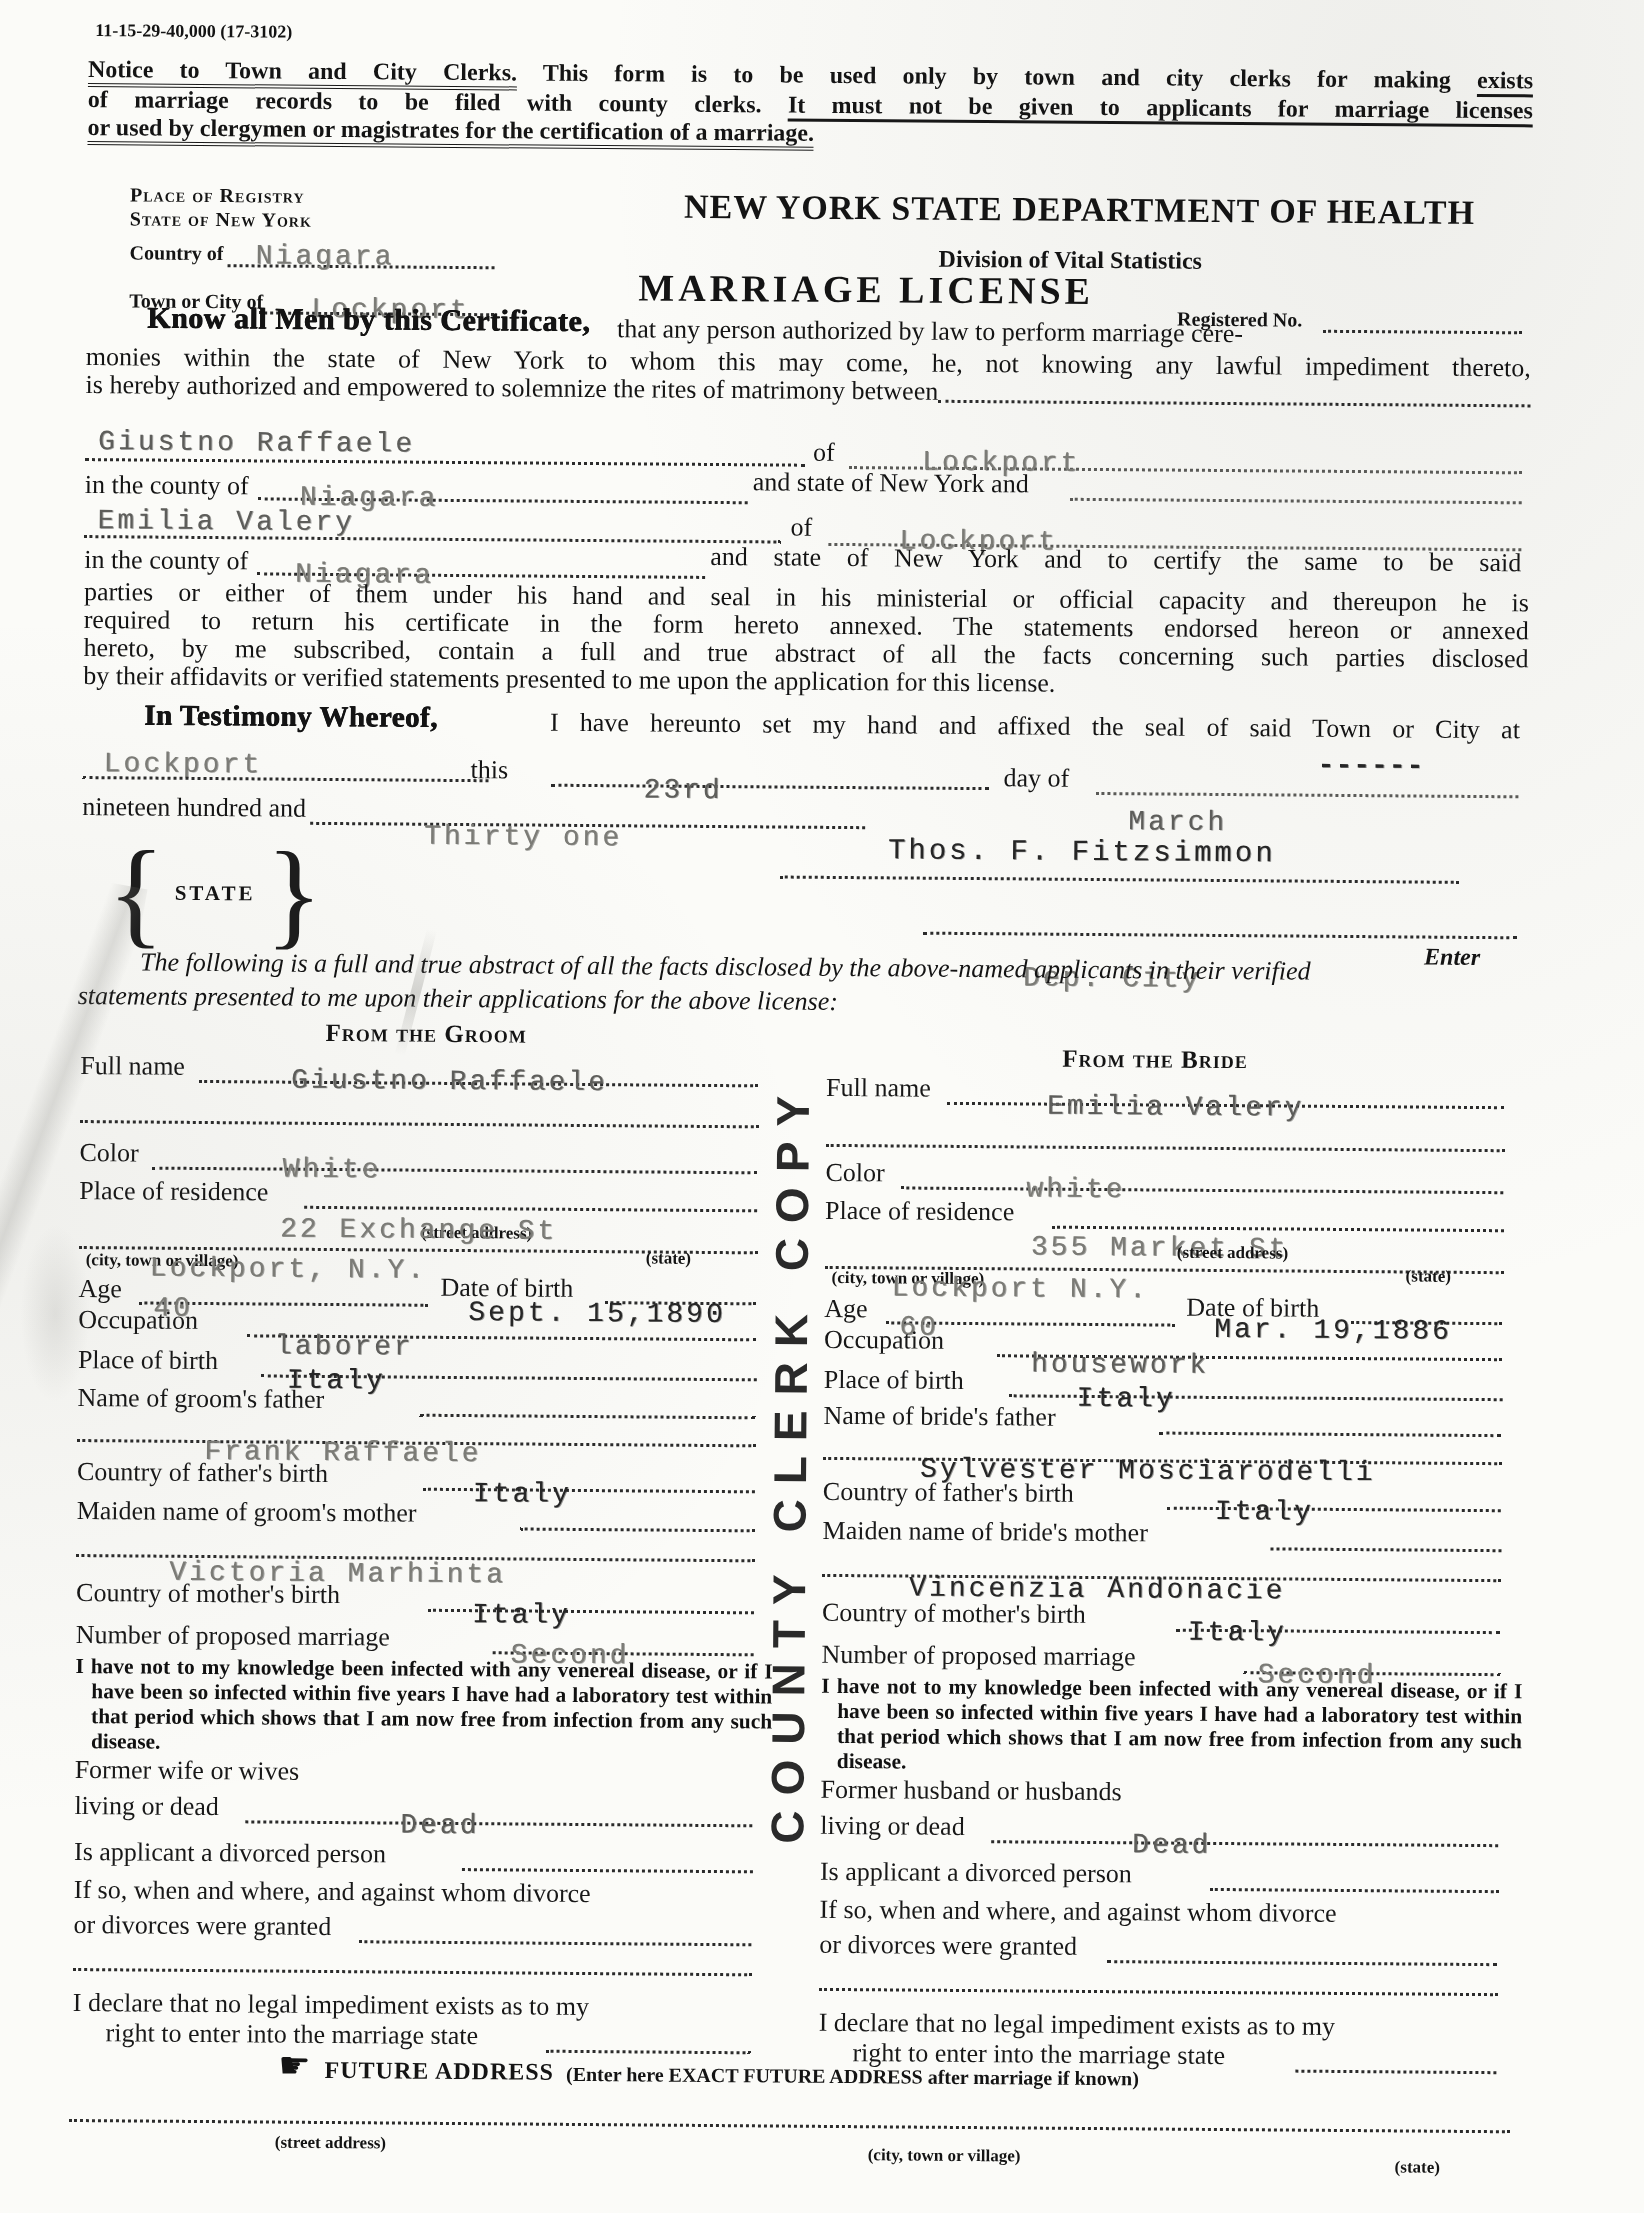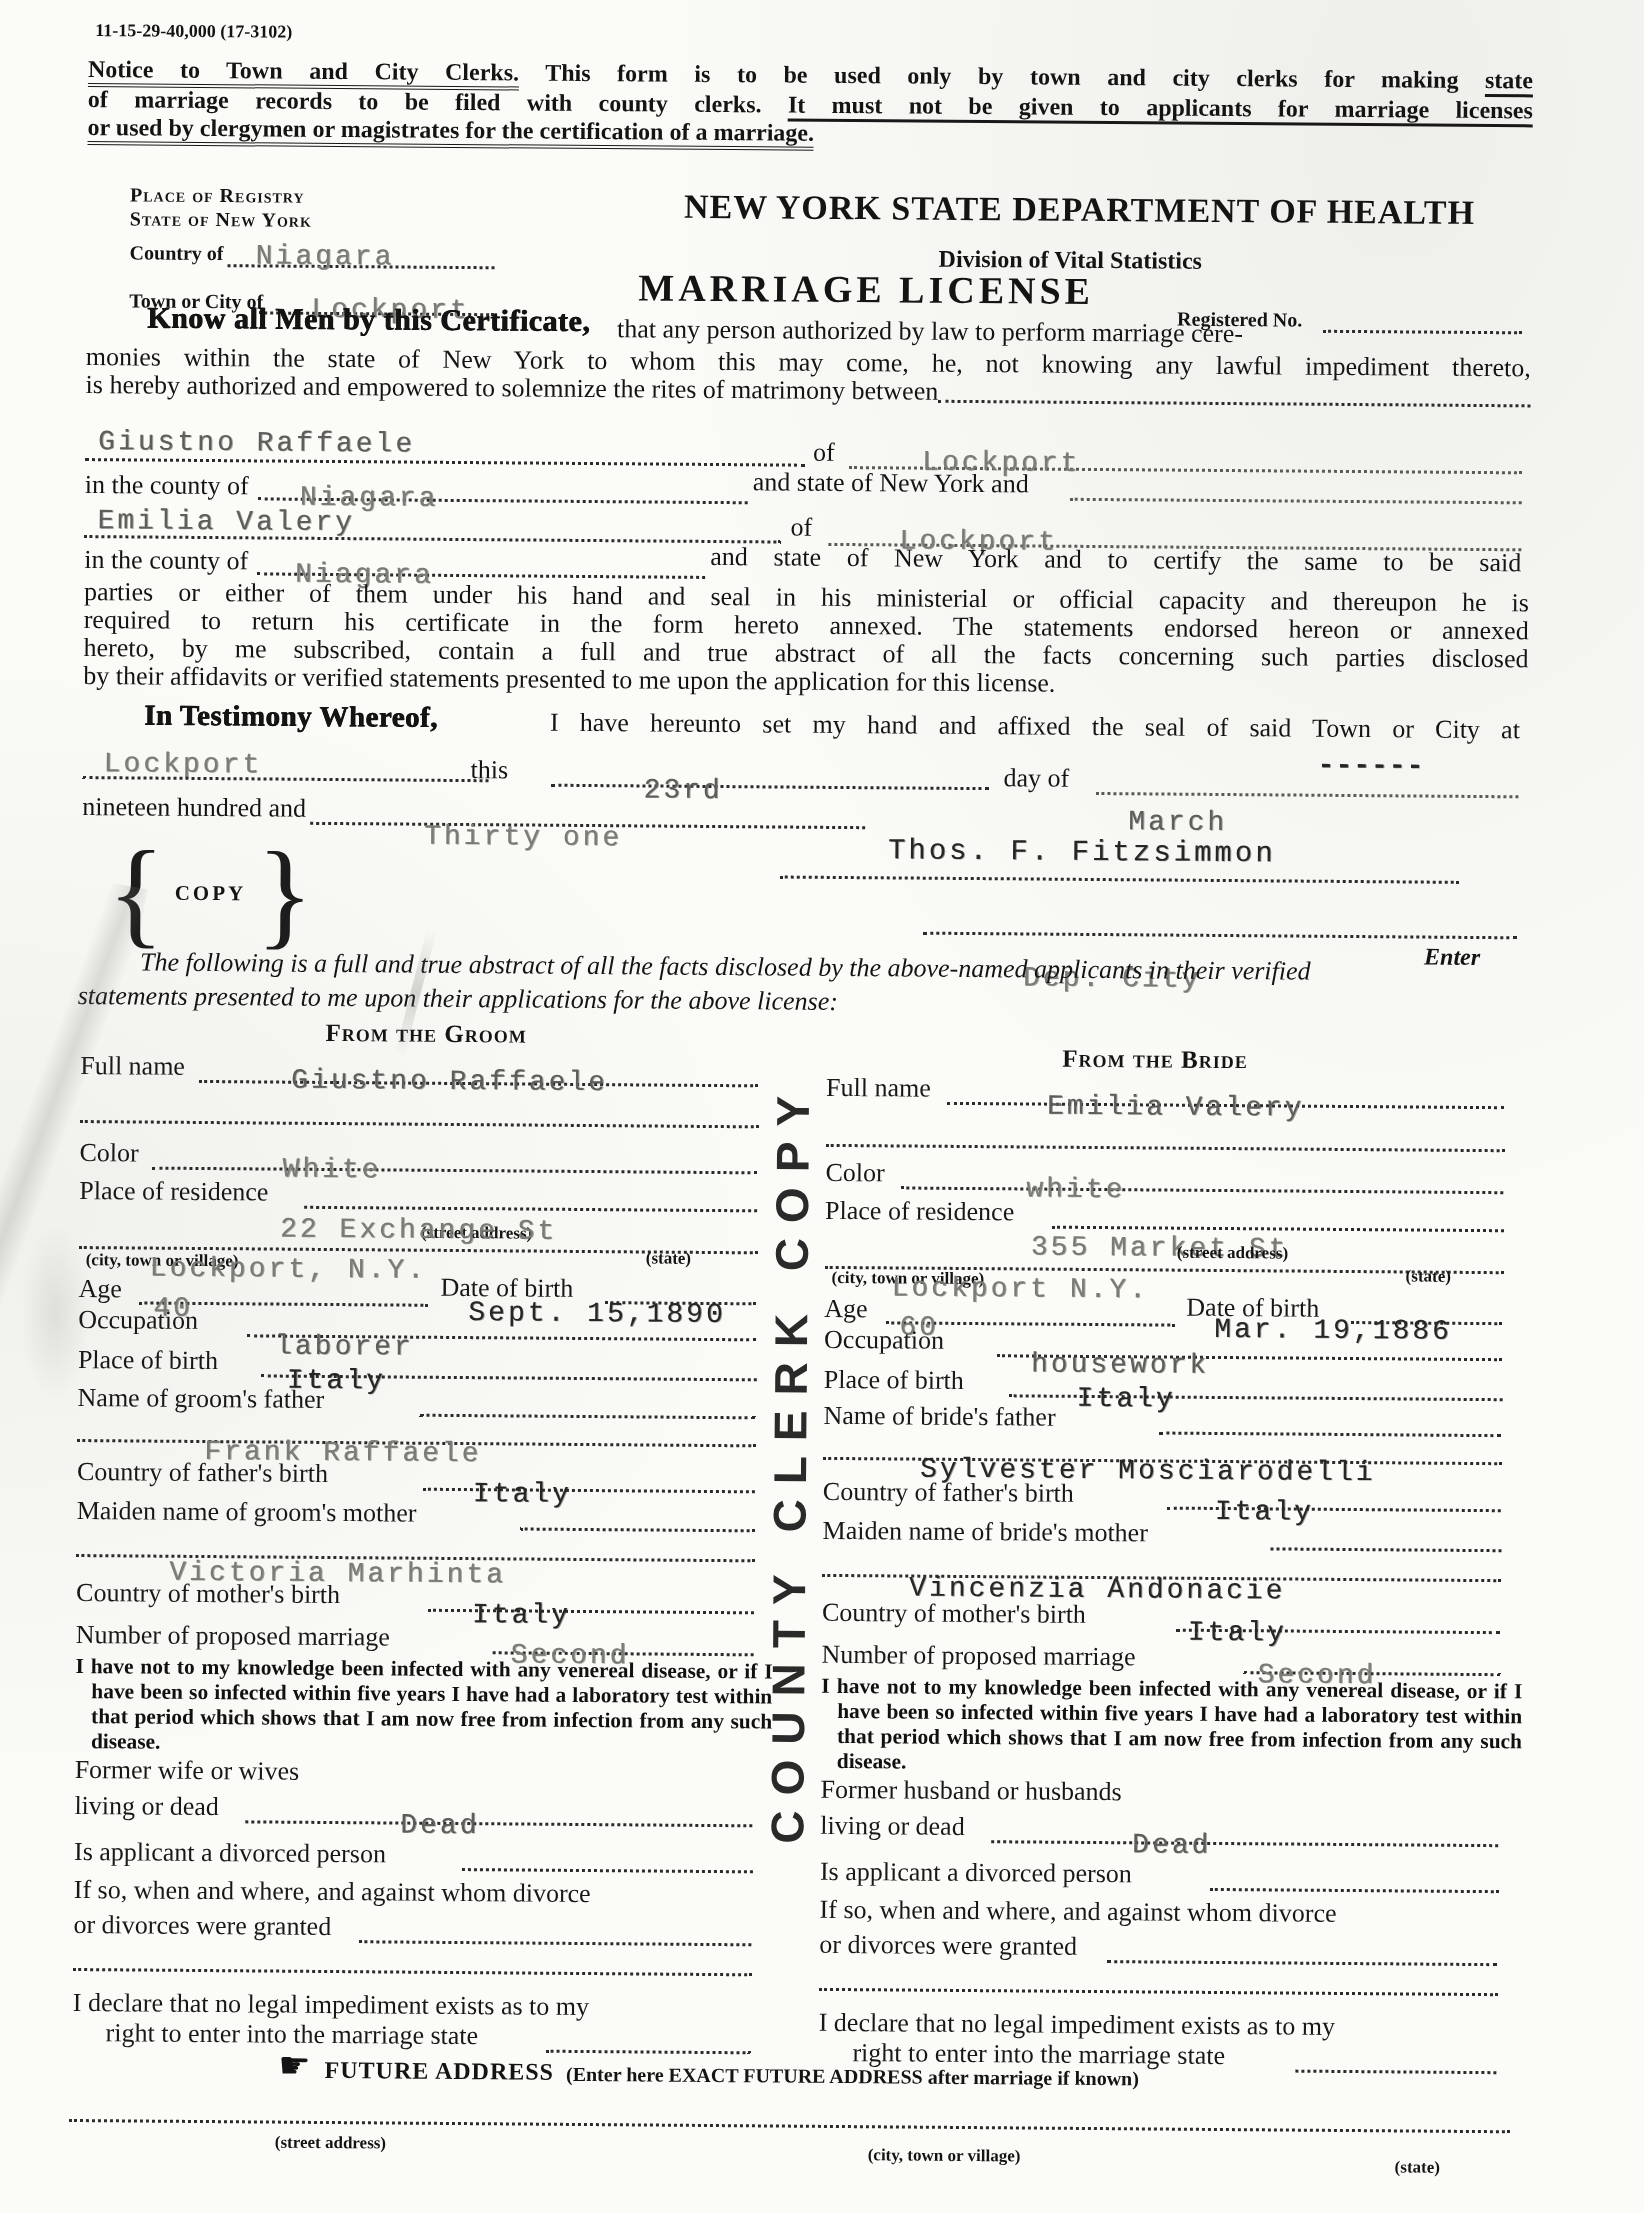--- a/index.html
+++ b/index.html
@@ -51,21 +51,21 @@
 
 <div class="paper artifact"></div>
 
 <div class="sheet">
 
   <div class="abs sm" style="left:95px;top:20px;font-size:18px;">11-15-29-40,000  (17-3102)</div>
 
   <div class="abs jline" style="left:88px;top:56px;width:1445px;font-weight:bold;font-size:24px;">
     <span class="uu">Notice to Town and City Clerks.</span>
     <span>This form is to be used only by town and city clerks for making</span>
-    <span class="u">state</span>
+    <span class="u">exists</span>
   </div>
   <div class="abs jline" style="left:88px;top:86px;width:1445px;font-weight:bold;font-size:24px;">
     <span>of marriage records to be filed with county clerks.</span>
     <span class="u">It must not be given to applicants for marriage licenses</span>
   </div>
   <div class="abs" style="left:88px;top:114px;font-weight:bold;font-size:24px;">
     <span class="uu">or used by clergymen or magistrates for the certification of a marriage.</span>
   </div>
 
   <div class="abs sm sc" style="left:131px;top:183px;letter-spacing:1px;">Place of Registry</div>
@@ -140,21 +140,21 @@
   <div class="abs typed" style="left:1134px;top:798px;">March</div>
 
   <div class="abs typed dark" style="left:894px;top:828px;font-size:29px;">Thos. F. Fitzsimmon</div>
   <div class="abs dots" style="left:786px;top:868px;width:679px;"></div>
   <div class="abs dots" style="left:930px;top:923px;width:594px;"></div>
   <div class="abs" style="left:1431px;top:933px;font-size:24px;font-style:italic;font-weight:bold;">Enter</div>
   <div class="abs typed faded" style="left:1030px;top:955px;">Dep. City</div>
 
   <div class="abs row" style="left:114px;top:838px;">
     <span class="brace">{</span>
-    <span class="sealword">COPY</span>
+    <span class="sealword">STATE</span>
     <span class="brace">}</span>
   </div>
 
   <div class="abs line" style="left:147px;top:947px;font-style:italic;font-size:26px;">The following is a full and true abstract of all the facts disclosed by the above-named applicants in their verified</div>
   <div class="abs line" style="left:85px;top:981px;font-style:italic;font-size:26px;">statements presented to me upon their applications for the above license:</div>
 
   <div class="abs sc" style="left:333px;top:1017px;font-size:25px;font-weight:bold;letter-spacing:1px;">From the Groom</div>
   <div class="abs sc" style="left:1070px;top:1037px;font-size:25px;font-weight:bold;letter-spacing:1px;">From the Bride</div>
 
   <div class="abs lbl" style="left:88px;top:1051px;">Full name</div>

